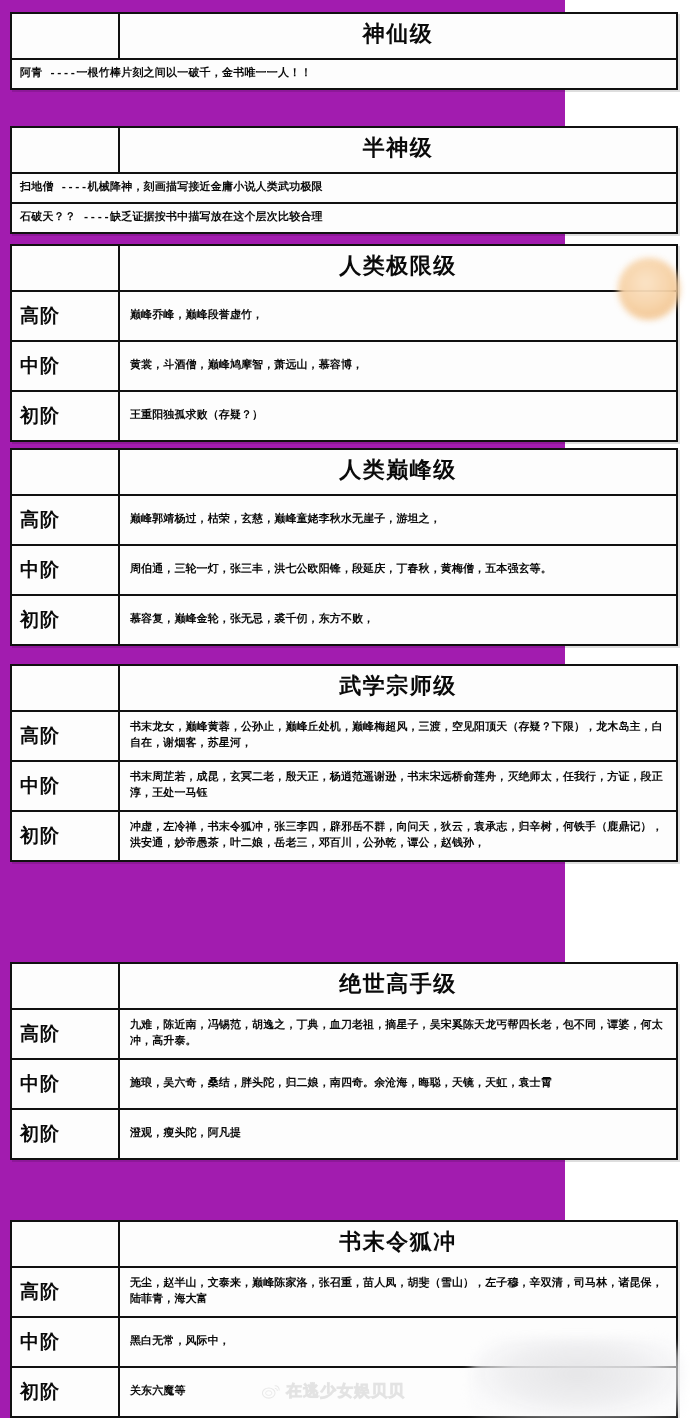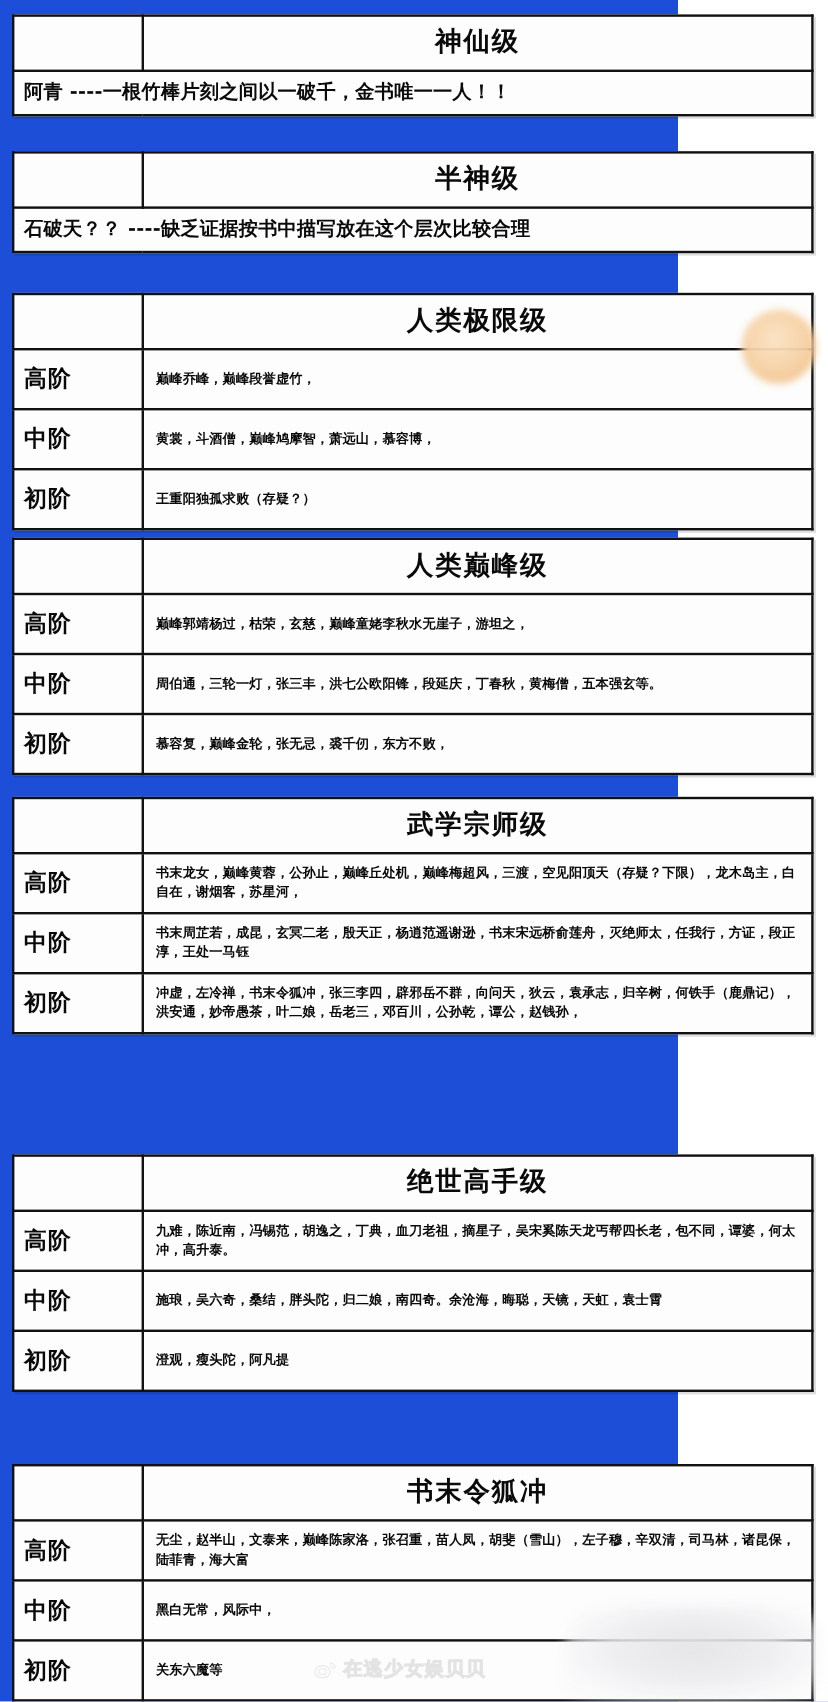--- a/index.html
+++ b/index.html
@@ -16,21 +16,22 @@
     font-family: "DejaVu Sans", "Liberation Sans", sans-serif;
     color: #0a0a0a;
     -webkit-font-smoothing: none;
   }
 
   
   #page {
     position: relative;
     width: 565px;
     height: 1418px;
-    background: #1d4ed8;
+    background: #a21caf;
+    font-family: Liberation Mono, monospace;
   }
 
   
   .artifact {
     position: absolute;
     pointer-events: none;
   }
   #artifact-orange {
     left: 618px;
     top: 258px;
@@ -112,21 +113,21 @@
     font-size: 22px;
     font-weight: 700;
     letter-spacing: 1.5px;
     line-height: 44px;
     white-space: nowrap;
   }
 
   
   td.plain-cell {
     padding: 6px 8px 7px 8px;
-    font-size: 16px;
+    font-size: 11px;
     font-weight: 600;
     line-height: 1.35;
     letter-spacing: 0.2px;
   }
 
   
   td.tier-label {
     font-size: 19px;
     font-weight: 600;
     padding: 4px 0 4px 8px;
@@ -167,20 +168,23 @@
 
   <table class="rank-table" style="top:126px;">
     <colgroup>
         <col class="c-tier">
         <col>
       </colgroup>
     <tbody>
       <tr class="head-row">
         <td class="head-blank"></td>
         <td class="head-title">半神级</td>
+      </tr>
+      <tr>
+        <td class="plain-cell" colspan="2">扫地僧 ----机械降神，刻画描写接近金庸小说人类武功极限</td>
       </tr>
       <tr>
         <td class="plain-cell" colspan="2">石破天？？ ----缺乏证据按书中描写放在这个层次比较合理</td>
       </tr>
     </tbody>
   </table>
 
   <table class="rank-table" style="top:244px;">
     <colgroup>
         <col class="c-tier">

